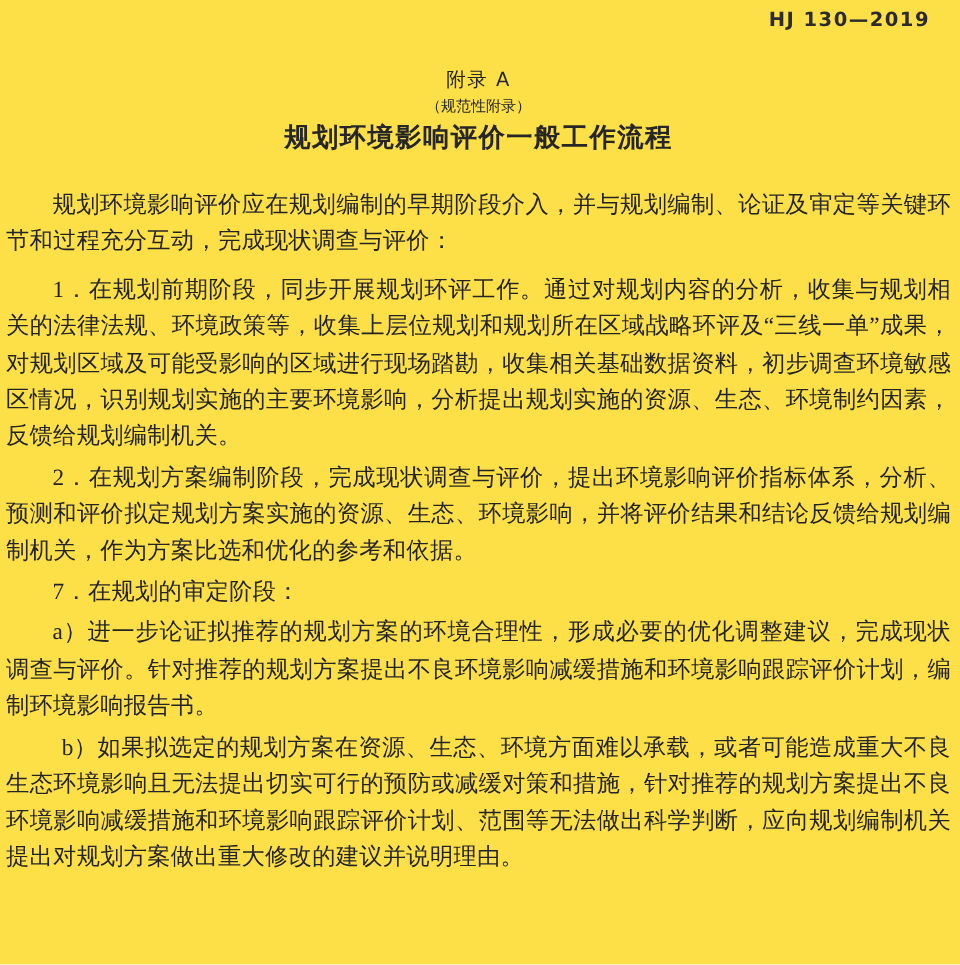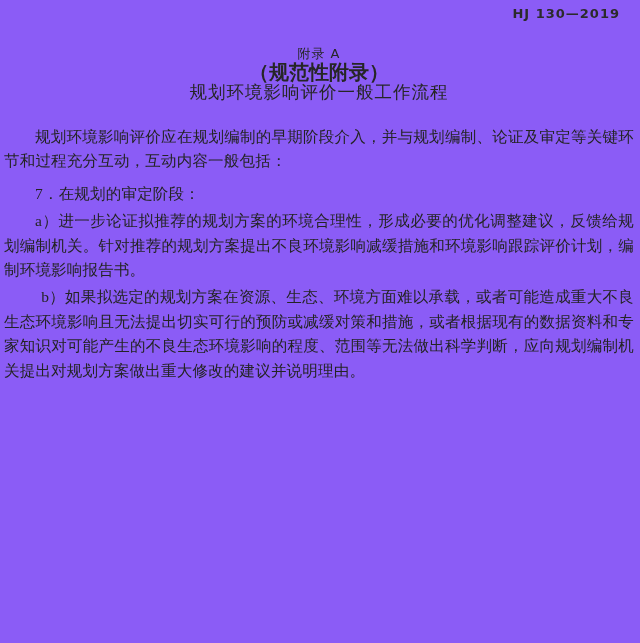--- a/index.html
+++ b/index.html
@@ -4,21 +4,21 @@
 <style>
   html, body {
     margin: 0;
     padding: 0;
     background: #ffffff;
   }
   .page {
     position: relative;
     width: 640px;
     height: 643px;
-    background: #8b5cf6;
+    background: #fde047;
     color: #262626;
     overflow: hidden;
     box-sizing: border-box;
     padding: 6px 6px 0 4px;
     font-family: "Liberation Serif", "DejaVu Serif", serif;
   }
   .doc-number {
     text-align: right;
     padding-right: 14px;
     font-family: "DejaVu Sans", "Liberation Sans", sans-serif;
@@ -33,29 +33,29 @@
     font-family: "DejaVu Sans", "Liberation Sans", sans-serif;
   }
   .appendix-label {
     margin-top: 24px;
     font-size: 13px;
     line-height: 18px;
     font-weight: 400;
     letter-spacing: 1px;
   }
   .appendix-type {
-    font-size: 20px;
+    font-size: 10px;
     line-height: 18px;
-    font-weight: 700;
+    font-weight: 400;
   }
   .doc-title {
     margin: 0;
     font-size: 17.5px;
     line-height: 23px;
-    font-weight: 400;
+    font-weight: 700;
     letter-spacing: 1px;
   }
   .content {
     margin-top: 21px;
   }
   .content p {
     margin: 0 0 3px 0;
     font-size: 15.5px;
     line-height: 24.4px;
     text-align: justify;
@@ -77,20 +77,22 @@
 
   <div class="doc-number">HJ 130—2019</div>
 
   <div class="heading">
     <div class="appendix-label">附录 A</div>
     <div class="appendix-type">（规范性附录）</div>
     <h1 class="doc-title">规划环境影响评价一般工作流程</h1>
   </div>
 
   <div class="content">
-    <p class="gap-after">规划环境影响评价应在规划编制的早期阶段介入，并与规划编制、论证及审定等关键环节和过程充分互动，互动内容一般包括：</p>
+    <p class="gap-after">规划环境影响评价应在规划编制的早期阶段介入，并与规划编制、论证及审定等关键环节和过程充分互动，完成现状调查与评价：</p>
+    <p>1．在规划前期阶段，同步开展规划环评工作。通过对规划内容的分析，收集与规划相关的法律法规、环境政策等，收集上层位规划和规划所在区域战略环评及“三线一单”成果，对规划区域及可能受影响的区域进行现场踏勘，收集相关基础数据资料，初步调查环境敏感区情况，识别规划实施的主要环境影响，分析提出规划实施的资源、生态、环境制约因素，反馈给规划编制机关。</p>
+    <p>2．在规划方案编制阶段，完成现状调查与评价，提出环境影响评价指标体系，分析、预测和评价拟定规划方案实施的资源、生态、环境影响，并将评价结果和结论反馈给规划编制机关，作为方案比选和优化的参考和依据。</p>
     <p>7．在规划的审定阶段：</p>
-    <p>a）进一步论证拟推荐的规划方案的环境合理性，形成必要的优化调整建议，反馈给规划编制机关。针对推荐的规划方案提出不良环境影响减缓措施和环境影响跟踪评价计划，编制环境影响报告书。</p>
-    <p class="indent-deep">b）如果拟选定的规划方案在资源、生态、环境方面难以承载，或者可能造成重大不良生态环境影响且无法提出切实可行的预防或减缓对策和措施，或者根据现有的数据资料和专家知识对可能产生的不良生态环境影响的程度、范围等无法做出科学判断，应向规划编制机关提出对规划方案做出重大修改的建议并说明理由。</p>
+    <p>a）进一步论证拟推荐的规划方案的环境合理性，形成必要的优化调整建议，完成现状调查与评价。针对推荐的规划方案提出不良环境影响减缓措施和环境影响跟踪评价计划，编制环境影响报告书。</p>
+    <p class="indent-deep">b）如果拟选定的规划方案在资源、生态、环境方面难以承载，或者可能造成重大不良生态环境影响且无法提出切实可行的预防或减缓对策和措施，针对推荐的规划方案提出不良环境影响减缓措施和环境影响跟踪评价计划、范围等无法做出科学判断，应向规划编制机关提出对规划方案做出重大修改的建议并说明理由。</p>
 
   </div>
 
 </div>
 
 </body></html>

